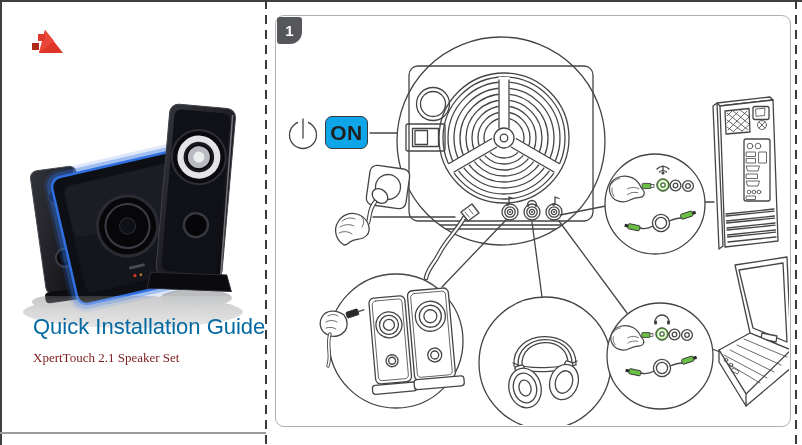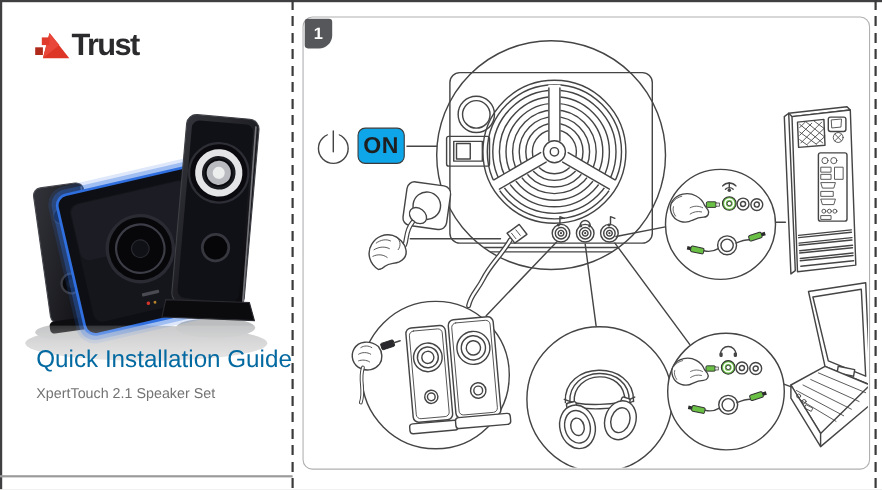--- a/index.html
+++ b/index.html
@@ -8,21 +8,21 @@
   .b-top{left:0;top:0;width:802px;height:2px;}
   .b-left{left:0;top:0;width:2px;height:445px;}
   .b-bottom-left{left:0;top:432px;width:266px;height:2px;background:#9b9b9b;}
   .dashv{position:absolute;top:0;width:2px;height:445px;
          background:repeating-linear-gradient(180deg,#3a3a3a 0 9px,transparent 9px 15px);}
   .sep{left:265px;} .right-edge{left:795px;}
   .cover-logo{position:absolute;left:30px;top:26px;display:flex;align-items:flex-start;gap:1px;}
   .logo-text{font-size:28px;font-weight:800;color:#2b2b2e;letter-spacing:-1.5px;line-height:30px;}
   .cover-art{position:absolute;left:0;top:0;}
   .guide-title{position:absolute;left:33px;top:314px;font-size:22px;color:#0369a1;}
-  .guide-sub{position:absolute;left:33px;top:350px;font-size:13px;color:#737373;}
+  .guide-sub{position:absolute;left:33px;top:350px;font-size:13px;color:#7f1d1d;font-family:Liberation Serif, serif;}
   .panel{position:absolute;left:275px;top:15px;width:516px;height:412px;
          border:1.5px solid #b0b0b2;border-radius:9px;background:#fff;box-sizing:border-box;}
   .badge{position:absolute;left:277px;top:17px;width:25px;height:27px;background:#56575a;
          border-radius:3px 3px 12px 3px;color:#fff;font-size:15px;font-weight:bold;
          display:flex;align-items:center;justify-content:center;z-index:5;}
   .onbox{position:absolute;left:325px;top:116px;width:43px;height:33px;border:1.7px solid #3a3a3a;
          border-radius:7px;background:#0ea5e9;display:flex;align-items:center;justify-content:center;
          font-size:21px;font-weight:600;color:#1f1f1f;letter-spacing:.5px;z-index:4;box-sizing:border-box;}
   .diagram{position:absolute;left:0;top:0;width:513px;height:409px;}
   svg .ln{fill:none;stroke:#454545;stroke-width:1.3;stroke-linecap:round;stroke-linejoin:round;}
@@ -40,21 +40,20 @@
   <div class="dashv right-edge"></div>
 
   <div>
     <div class="cover-logo">
       <svg width="34" height="32" viewBox="0 0 34 32">
         <polygon points="15,4 33,27 9,27" fill="#dd3626"></polygon>
         <polygon points="15,4 24,15 9,27" fill="#e8473a"></polygon>
         <rect x="2" y="17" width="7" height="7" fill="#b02a1c"></rect>
         <rect x="8" y="8" width="7" height="7" fill="#e03a2c"></rect>
       </svg>
-      <span class="logo-text">Trust</span>
     </div>
 
     <svg class="cover-art" width="266" height="445" viewBox="0 0 266 445">
       <defs>
         <linearGradient id="gradSat" x1="0" y1="0" x2="1" y2="1">
           <stop offset="0" stop-color="#33343b"></stop>
             <stop offset="1" stop-color="#0a0a0d"></stop>
         </linearGradient>
         <linearGradient id="fadeW" x1="0" y1="0" x2="0" y2="1">
           <stop offset="0" stop-color="#ffffff" stop-opacity=".15"></stop>

